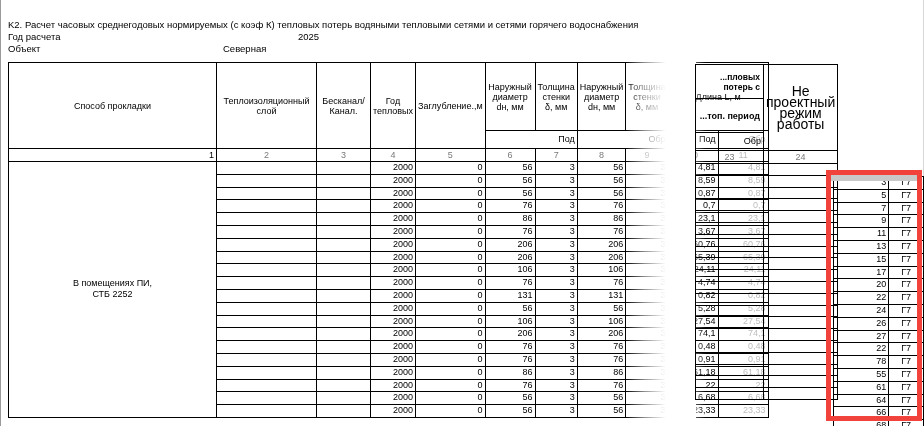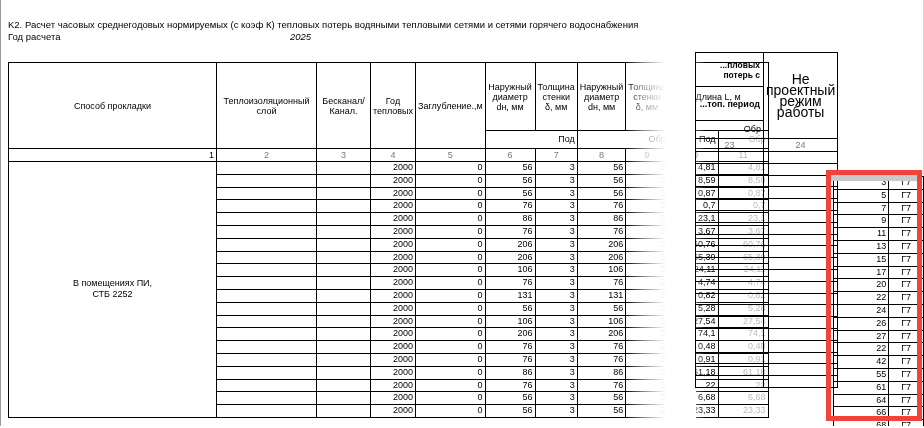--- a/index.html
+++ b/index.html
@@ -11,34 +11,34 @@
   #sheet{position:absolute;left:0;top:0;width:924px;height:428px;}
 
   
   .win-left-border{position:absolute;left:0;top:0;width:1px;height:428px;background:#9a9a9a;}
   .win-right-border{position:absolute;left:923px;top:0;width:1px;height:428px;background:#d8d8d8;}
 
   
   .titleblock{position:absolute;left:8px;top:4px;width:900px;margin-top:15px;}
   .t-row{height:12px;line-height:12px;font-size:9.5px;white-space:nowrap;position:relative;}
   .t-row .lbl{position:absolute;left:0;top:0;}
-  .t-row .v1{position:absolute;left:282px;top:0;font-style:italic;}
+  .t-row .v1{position:absolute;left:290px;top:0;}
   .t-row .v2{position:absolute;left:215px;top:0;}
 
   
   .tbl{position:absolute;border-collapse:collapse;table-layout:fixed;}
   .tbl td,.tbl th{
     border:1px solid #000;font-weight:normal;font-size:9px;
     padding:0 2px;vertical-align:middle;box-sizing:border-box;
   }
 
   
   #paneA{left:8px;top:62px;}
   
-  #paneB{left:695px;top:52px;}
+  #paneB{left:695px;top:64px;}
   
   #paneC{left:833px;top:176px;}
 
   .hdr{text-align:center;vertical-align:middle;line-height:10px;}
   .hdr-sub{text-align:right;height:17px;line-height:17px;font-size:9.5px;}
   .colnum{color:#7a7a7a;text-align:center;height:12px;line-height:12px;font-size:9px;}
   .colnum.right{text-align:right;color:#000;}
   .bodycell{height:11.8px;line-height:11.8px;text-align:right;font-size:9px;}
   .bodycell.l{text-align:center;}
   .merged-first{
@@ -76,20 +76,24 @@
   <div class="win-left-border"></div>
   <div class="win-right-border"></div>
 
   <div class="titleblock">
     <div class="t-row">
       <span class="lbl">K2. Расчет часовых среднегодовых нормируемых (с коэф К) тепловых потерь водяными тепловыми сетями и сетями горячего водоснабжения</span>
     </div>
     <div class="t-row">
       <span class="lbl">Год расчета</span>
       <span class="v1">2025</span>
+    </div>
+    <div class="t-row">
+      <span class="lbl">Объект</span>
+      <span class="v2">Северная</span>
     </div>
   </div>
 
   <table class="tbl" id="paneA">
     <colgroup>
       <col style="width:208px">
         <col style="width:100px">
         <col style="width:54px">
       <col style="width:42px">
         <col style="width:38px">
@@ -545,21 +549,21 @@
         </tr>
         <tr>
           <td class="bodycell">27</td>
           <td class="bodycell l">Г7</td>
         </tr>
         <tr>
           <td class="bodycell">22</td>
           <td class="bodycell l">Г7</td>
         </tr>
         <tr>
-          <td class="bodycell">42</td>
+          <td class="bodycell">78</td>
           <td class="bodycell l">Г7</td>
         </tr>
         <tr>
           <td class="bodycell">55</td>
           <td class="bodycell l">Г7</td>
         </tr>
         <tr>
           <td class="bodycell">61</td>
           <td class="bodycell l">Г7</td>
         </tr>

